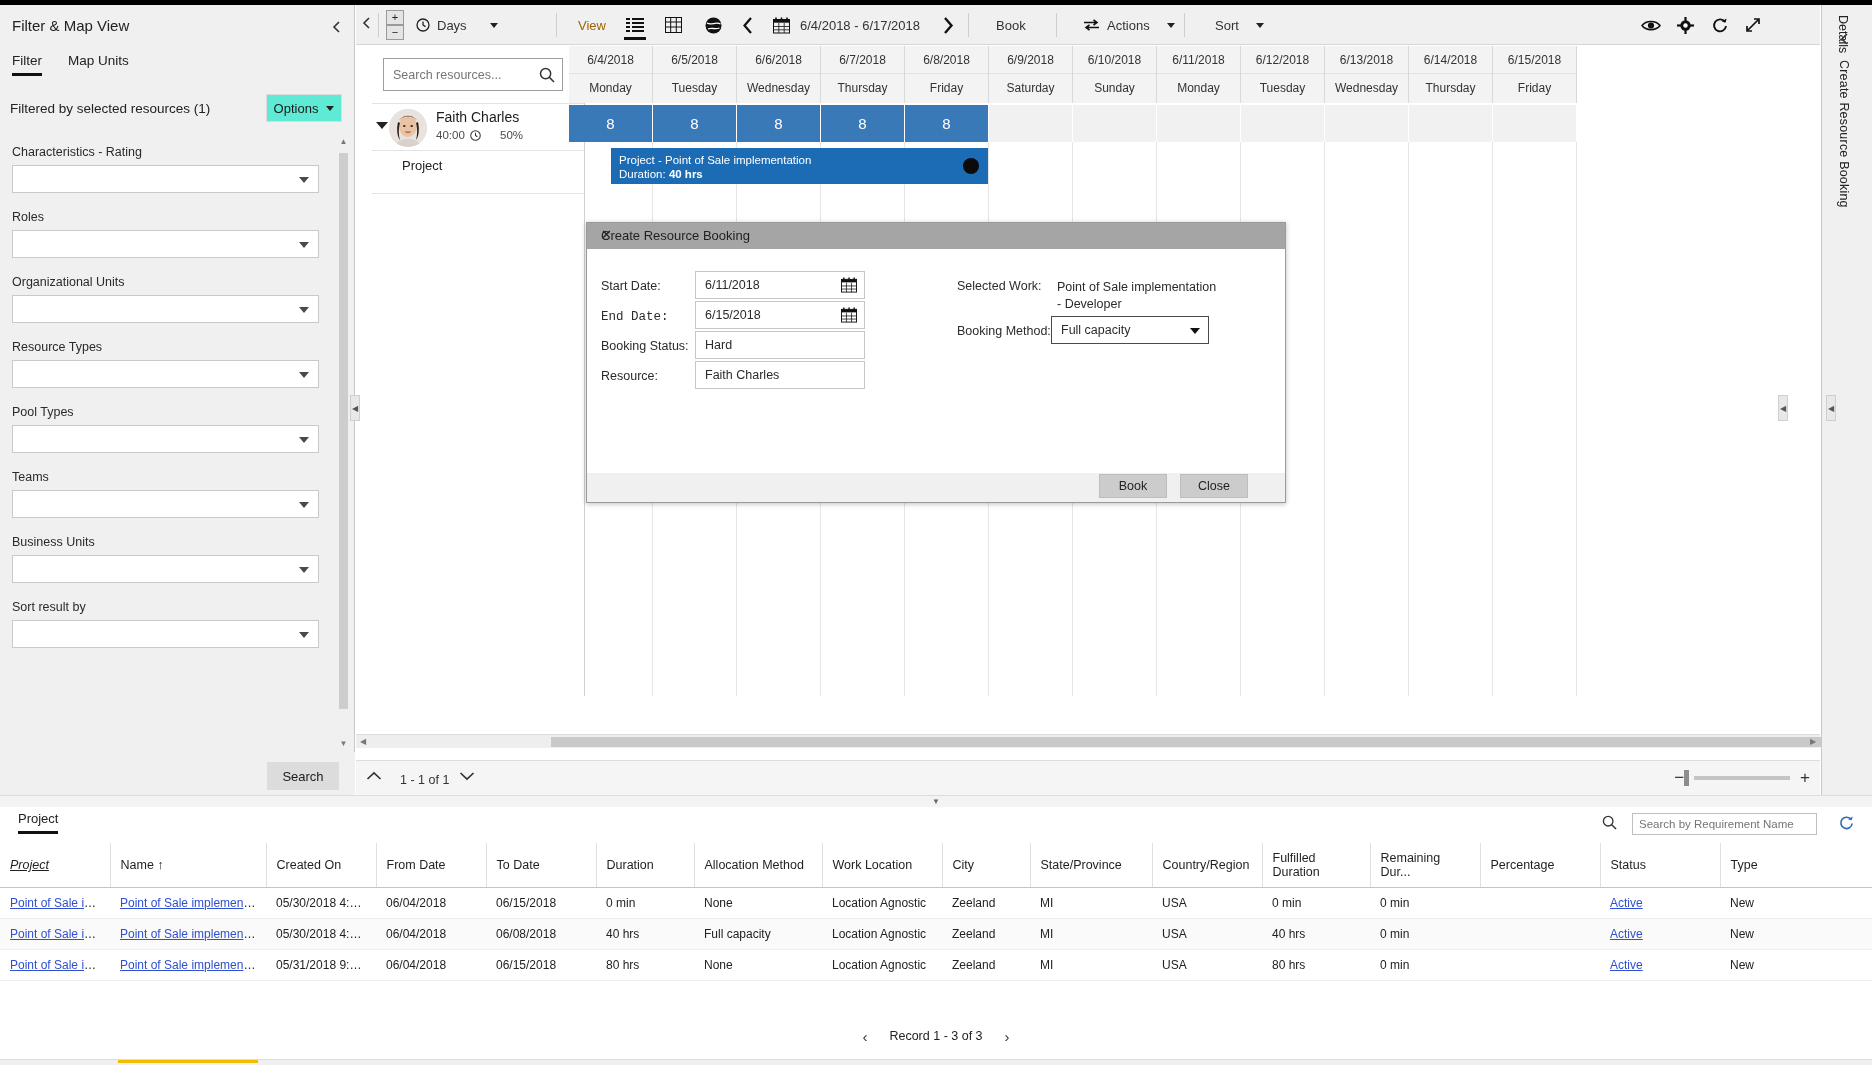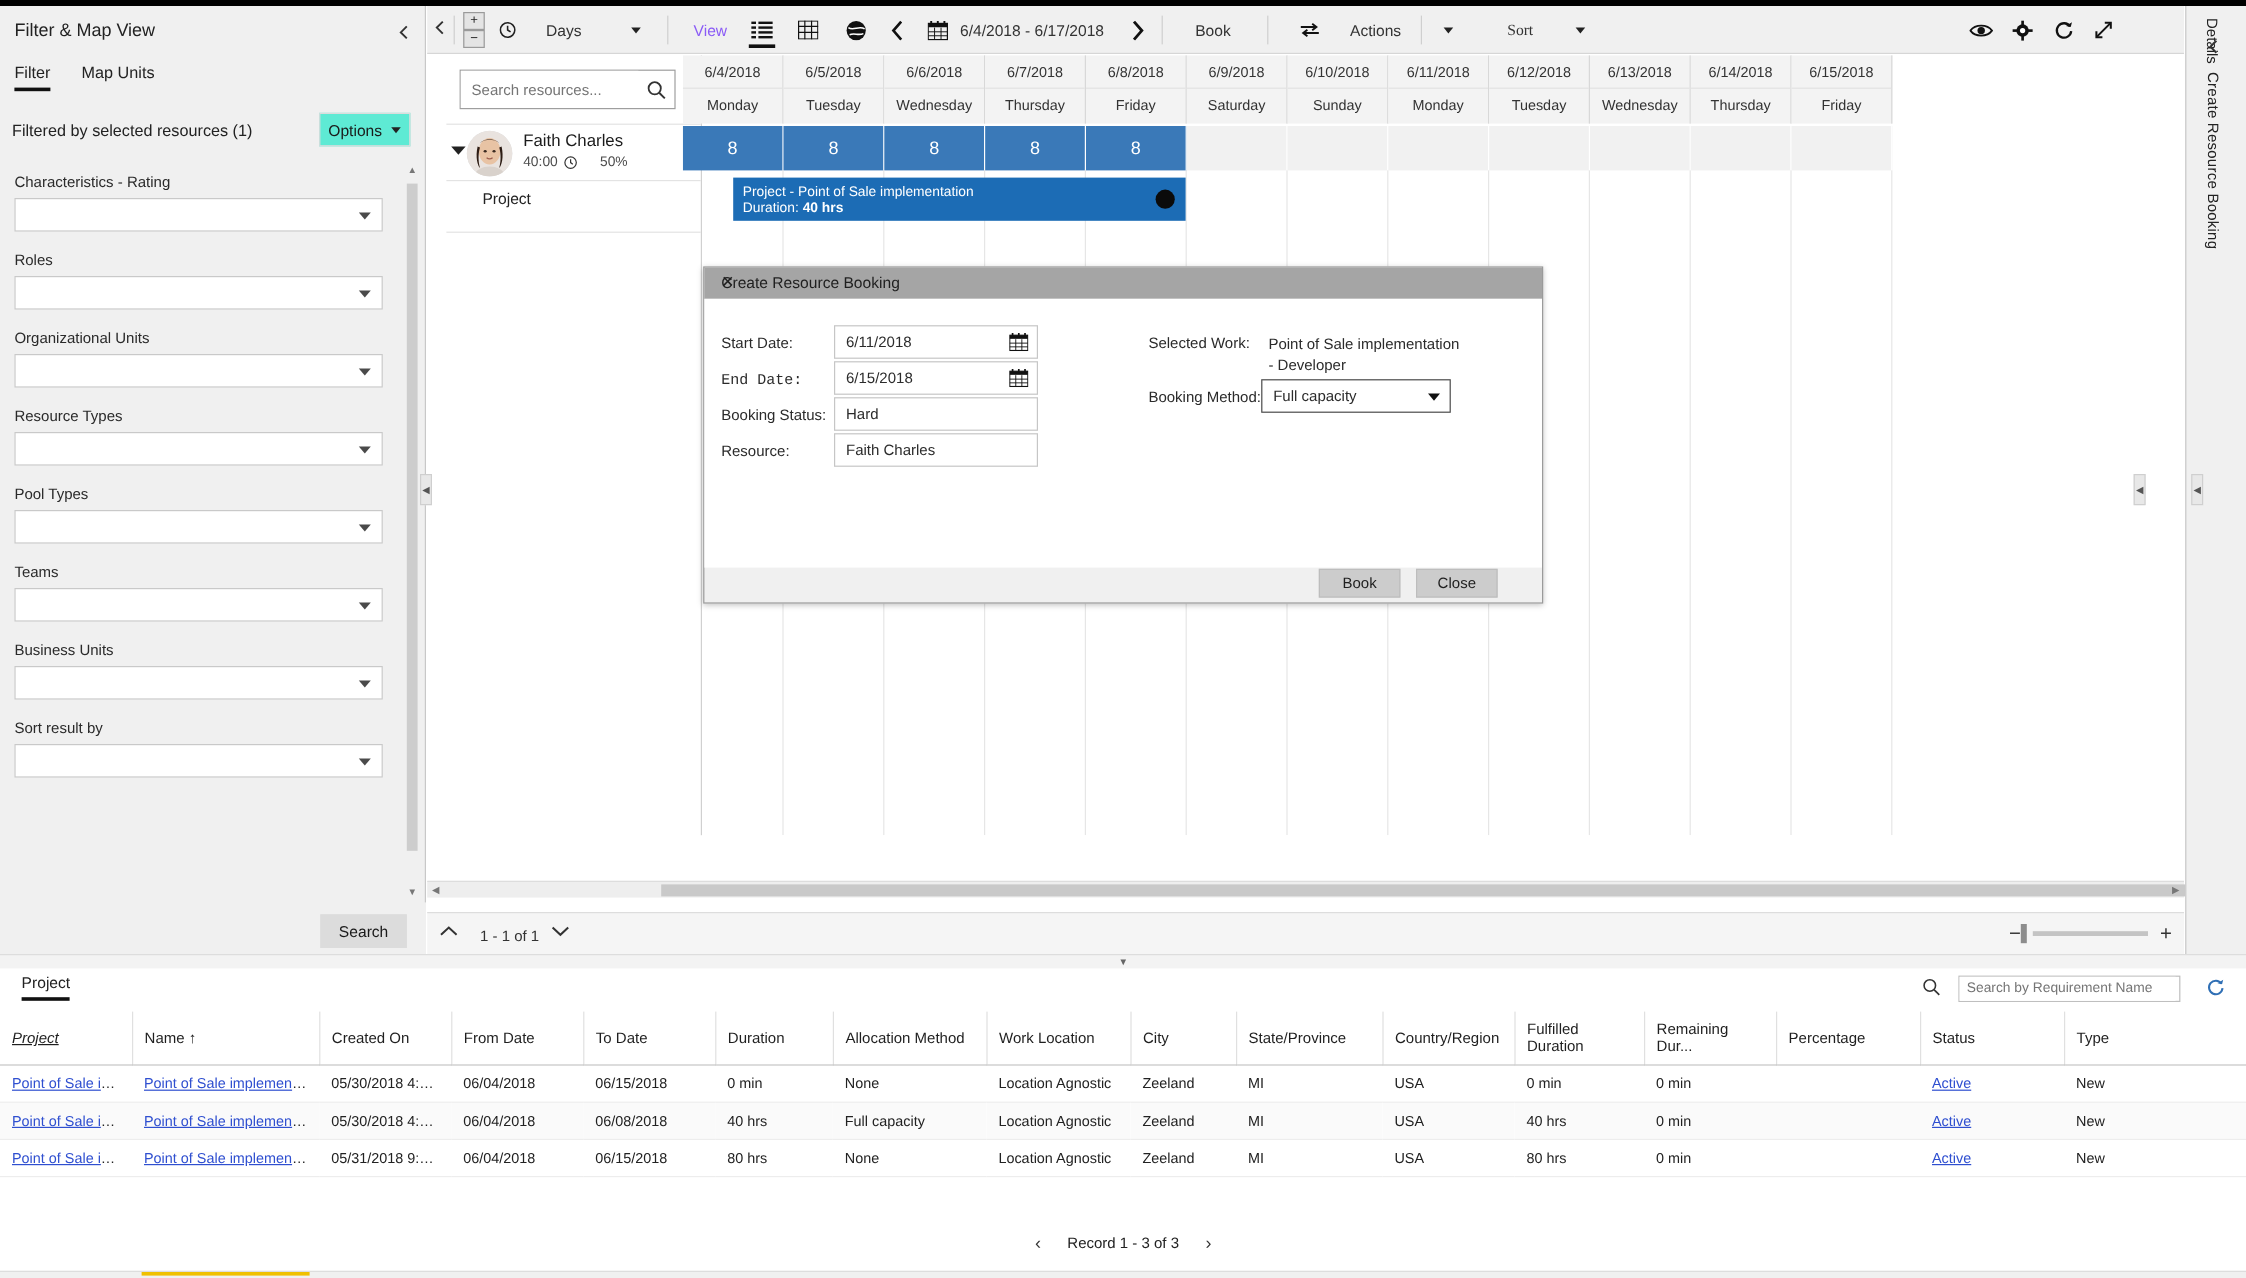--- a/index.html
+++ b/index.html
@@ -61,25 +61,25 @@
   .board { position:absolute; left:356px; top:5px; width:1464px; height:795px; background:#fff; }
 
   .board-toolbar { position:absolute; left:0; top:0; width:1464px; height:40px; background:#f0f0f0; border-bottom:1px solid #d6d6d6; }
   .tb-left-collapse { position:absolute; left:6px; top:12px; font-size:12px; color:#222; cursor:pointer; }
   .tb-divider { position:absolute; top:8px; width:1px; height:24px; background:#cfcfcf; }
   .tb-zoom { position:absolute; left:30px; top:5px; width:20px; height:32px; }
   .tb-zoom div {
     width:18px; height:15px; border:1px solid #9a9a9a; background:#e4e4e4;
     font-size:11px; line-height:13px; text-align:center; color:#222; cursor:pointer;
   }
-  .tb-item { position:absolute; top:0; height:40px; display:flex; align-items:center; gap:25px;
+  .tb-item { position:absolute; top:0; height:40px; display:flex; align-items:center; gap:7px;
     font-size:13px; color:#333; cursor:pointer; padding:17px 4px;}
   .tb-icon-btn { position:absolute; top:0; height:40px; width:34px; display:flex; align-items:center; justify-content:center; cursor:pointer; }
   .tb-icon-btn.active::after { content:""; position:absolute; bottom:5px; left:6px; width:22px; height:3px; background:#111; }
-  .tb-label-muted { color:#8b5cf6; }
+  .tb-label-muted { color:#a16207; }
 
   .sched-left { position:absolute; left:16px; top:41px; width:213px; height:650px; background:#fff; border-right:1px solid #d0d0d0; }
   .res-search { position:absolute; left:11px; top:12px; width:180px; height:33px; border:1px solid #9e9e9e; background:#fff; }
   .res-search input { border:0; outline:0; width:148px; height:31px; padding-left:9px; font-size:12.5px; color:#555; font-family:"Liberation Sans",sans-serif;}
   .res-search .mag { position:absolute; right:7px; top:8px; }
   .res-row { position:absolute; left:0; top:57px; width:212px; height:48px; border-bottom:1px solid #e3e3e3; border-top:1px solid #e3e3e3;}
   .res-expander { position:absolute; left:4px; top:18px; width:0;height:0;
      border-left:6px solid transparent;border-right:6px solid transparent;border-top:7px solid #222; cursor:pointer;}
   .avatar { position:absolute; left:17px; top:5px; width:38px; height:38px; border-radius:50%; overflow:hidden; background:#ddd; }
   .res-name { position:absolute; left:64px; top:5px; font-size:14px; color:#1b1b1b; }
@@ -353,21 +353,21 @@
       <div class="tb-divider" style="left:700px;"></div>
       <div class="tb-item" style="left:723px;">
         <svg width="17" height="12" viewBox="0 0 17 12">
             <path d="M1 3.5 H14 M10.5 0.8 L14 3.5 L10.5 6.2" stroke="#111" stroke-width="1.6" fill="none"></path>
             <path d="M16 8.5 H3 M6.5 5.8 L3 8.5 L6.5 11.2" stroke="#111" stroke-width="1.6" fill="none"></path>
           </svg>
         <span>Actions</span>
         <span class="caret-dn" style="margin-left:10px;"></span>
       </div>
       <div class="tb-divider" style="left:828px;"></div>
-      <div class="tb-item" style="left:896px;font-family:Liberation Serif, serif;">
+      <div class="tb-item" style="left:855px;">
         <span>Sort</span>
         <span class="caret-dn" style="margin-left:10px;"></span>
       </div>
 
       <div class="tb-icon-btn" style="left:1278px;">
         <svg width="20" height="13" viewBox="0 0 20 13">
             <path d="M1 6.5 C5 1, 15 1, 19 6.5 C15 12, 5 12, 1 6.5 Z" stroke="#111" stroke-width="1.5" fill="none"></path>
             <circle cx="10" cy="6.5" r="3.1" fill="#111"></circle>
           </svg>
       </div>

